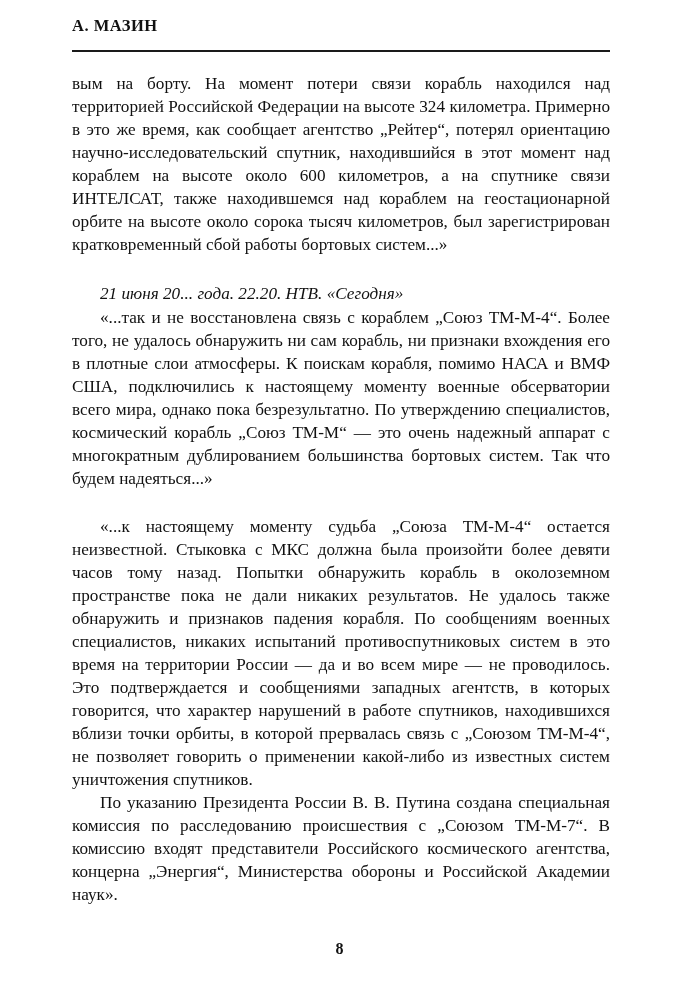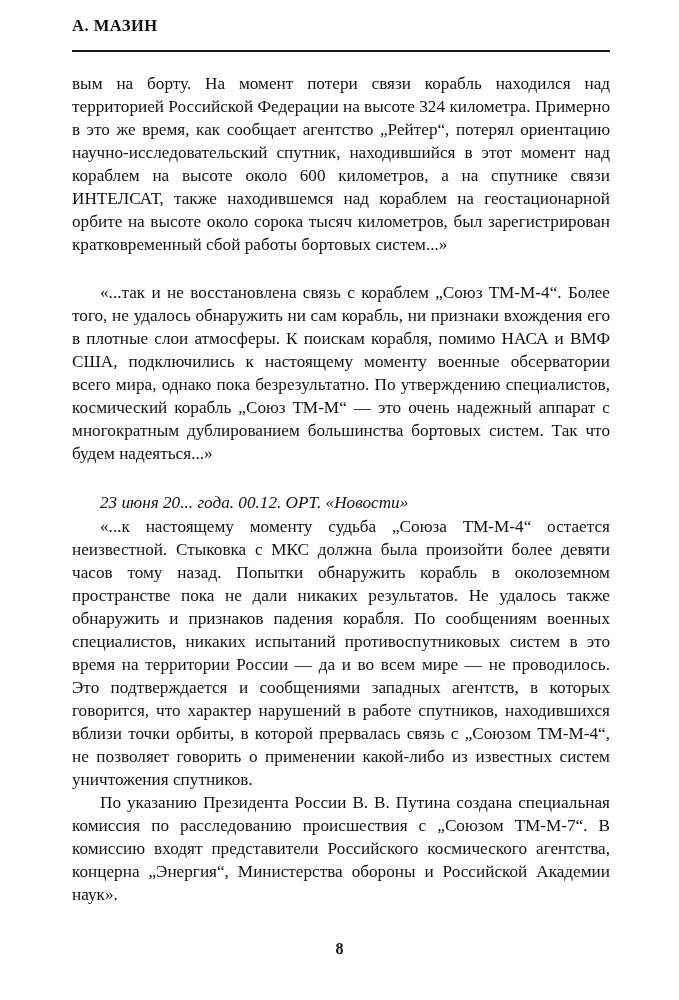--- a/index.html
+++ b/index.html
@@ -110,26 +110,26 @@
     <div class="running-head-title">А. МАЗИН</div>
   </div>
   <div class="head-rule"></div>
 
   <div class="textblock">
 
     <p class="body flush">вым на борту. На момент потери связи корабль находился над территорией Российской Федерации на высоте 324 километра. Примерно в это же время, как сообщает агентство „Рейтер“, потерял ориентацию научно-исследовательский спутник, находившийся в этот момент над кораблем на высоте около 600 километров, а на спутнике связи ИНТЕЛСАТ, также находившемся над кораблем на геостационарной орбите на высоте около сорока тысяч километров, был зарегистрирован кратковременный сбой работы бортовых систем...»</p>
 
     <div class="gap"></div>
 
+    <p class="dateline">21 июня 20... года. 22.20. НТВ. «Сегодня»</p>
 
     <p class="body">«...так и не восстановлена связь с кораблем „Союз ТМ-М-4“. Более того, не удалось обнаружить ни сам корабль, ни признаки вхождения его в плотные слои атмосферы. К поискам корабля, помимо НАСА и ВМФ США, подключились к настоящему моменту военные обсерватории всего мира, однако пока безрезультатно. По утверждению специалистов, космический корабль „Союз ТМ-М“ — это очень надежный аппарат с многократным дублированием большинства бортовых систем. Так что будем надеяться...»</p>
 
     <div class="gap"></div>
 
-    <p class="dateline">23 июня 20... года. 00.12. ОРТ. «Новости»</p>
 
     <p class="body">«...к настоящему моменту судьба „Союза ТМ-М-4“ остается неизвестной. Стыковка с МКС должна была произойти более девяти часов тому назад. Попытки обнаружить корабль в околоземном пространстве пока не дали никаких результатов. Не удалось также обнаружить и признаков падения корабля. По сообщениям военных специалистов, никаких испытаний противоспутниковых систем в это время на территории России — да и во всем мире — не проводилось. Это подтверждается и сообщениями западных агентств, в которых говорится, что характер нарушений в работе спутников, находившихся вблизи точки орбиты, в которой прервалась связь с „Союзом ТМ-М-4“, не позволяет говорить о применении какой-либо из известных систем уничтожения спутников.</p>
 
     <p class="body">По указанию Президента России В. В. Путина создана специальная комиссия по расследованию происшествия с „Союзом ТМ-М-7“. В комиссию входят представители Российского космического агентства, концерна „Энергия“, Министерства обороны и Российской Академии наук».</p>
 
   </div>
 
   <div class="folio">8</div>
 
 </div>

